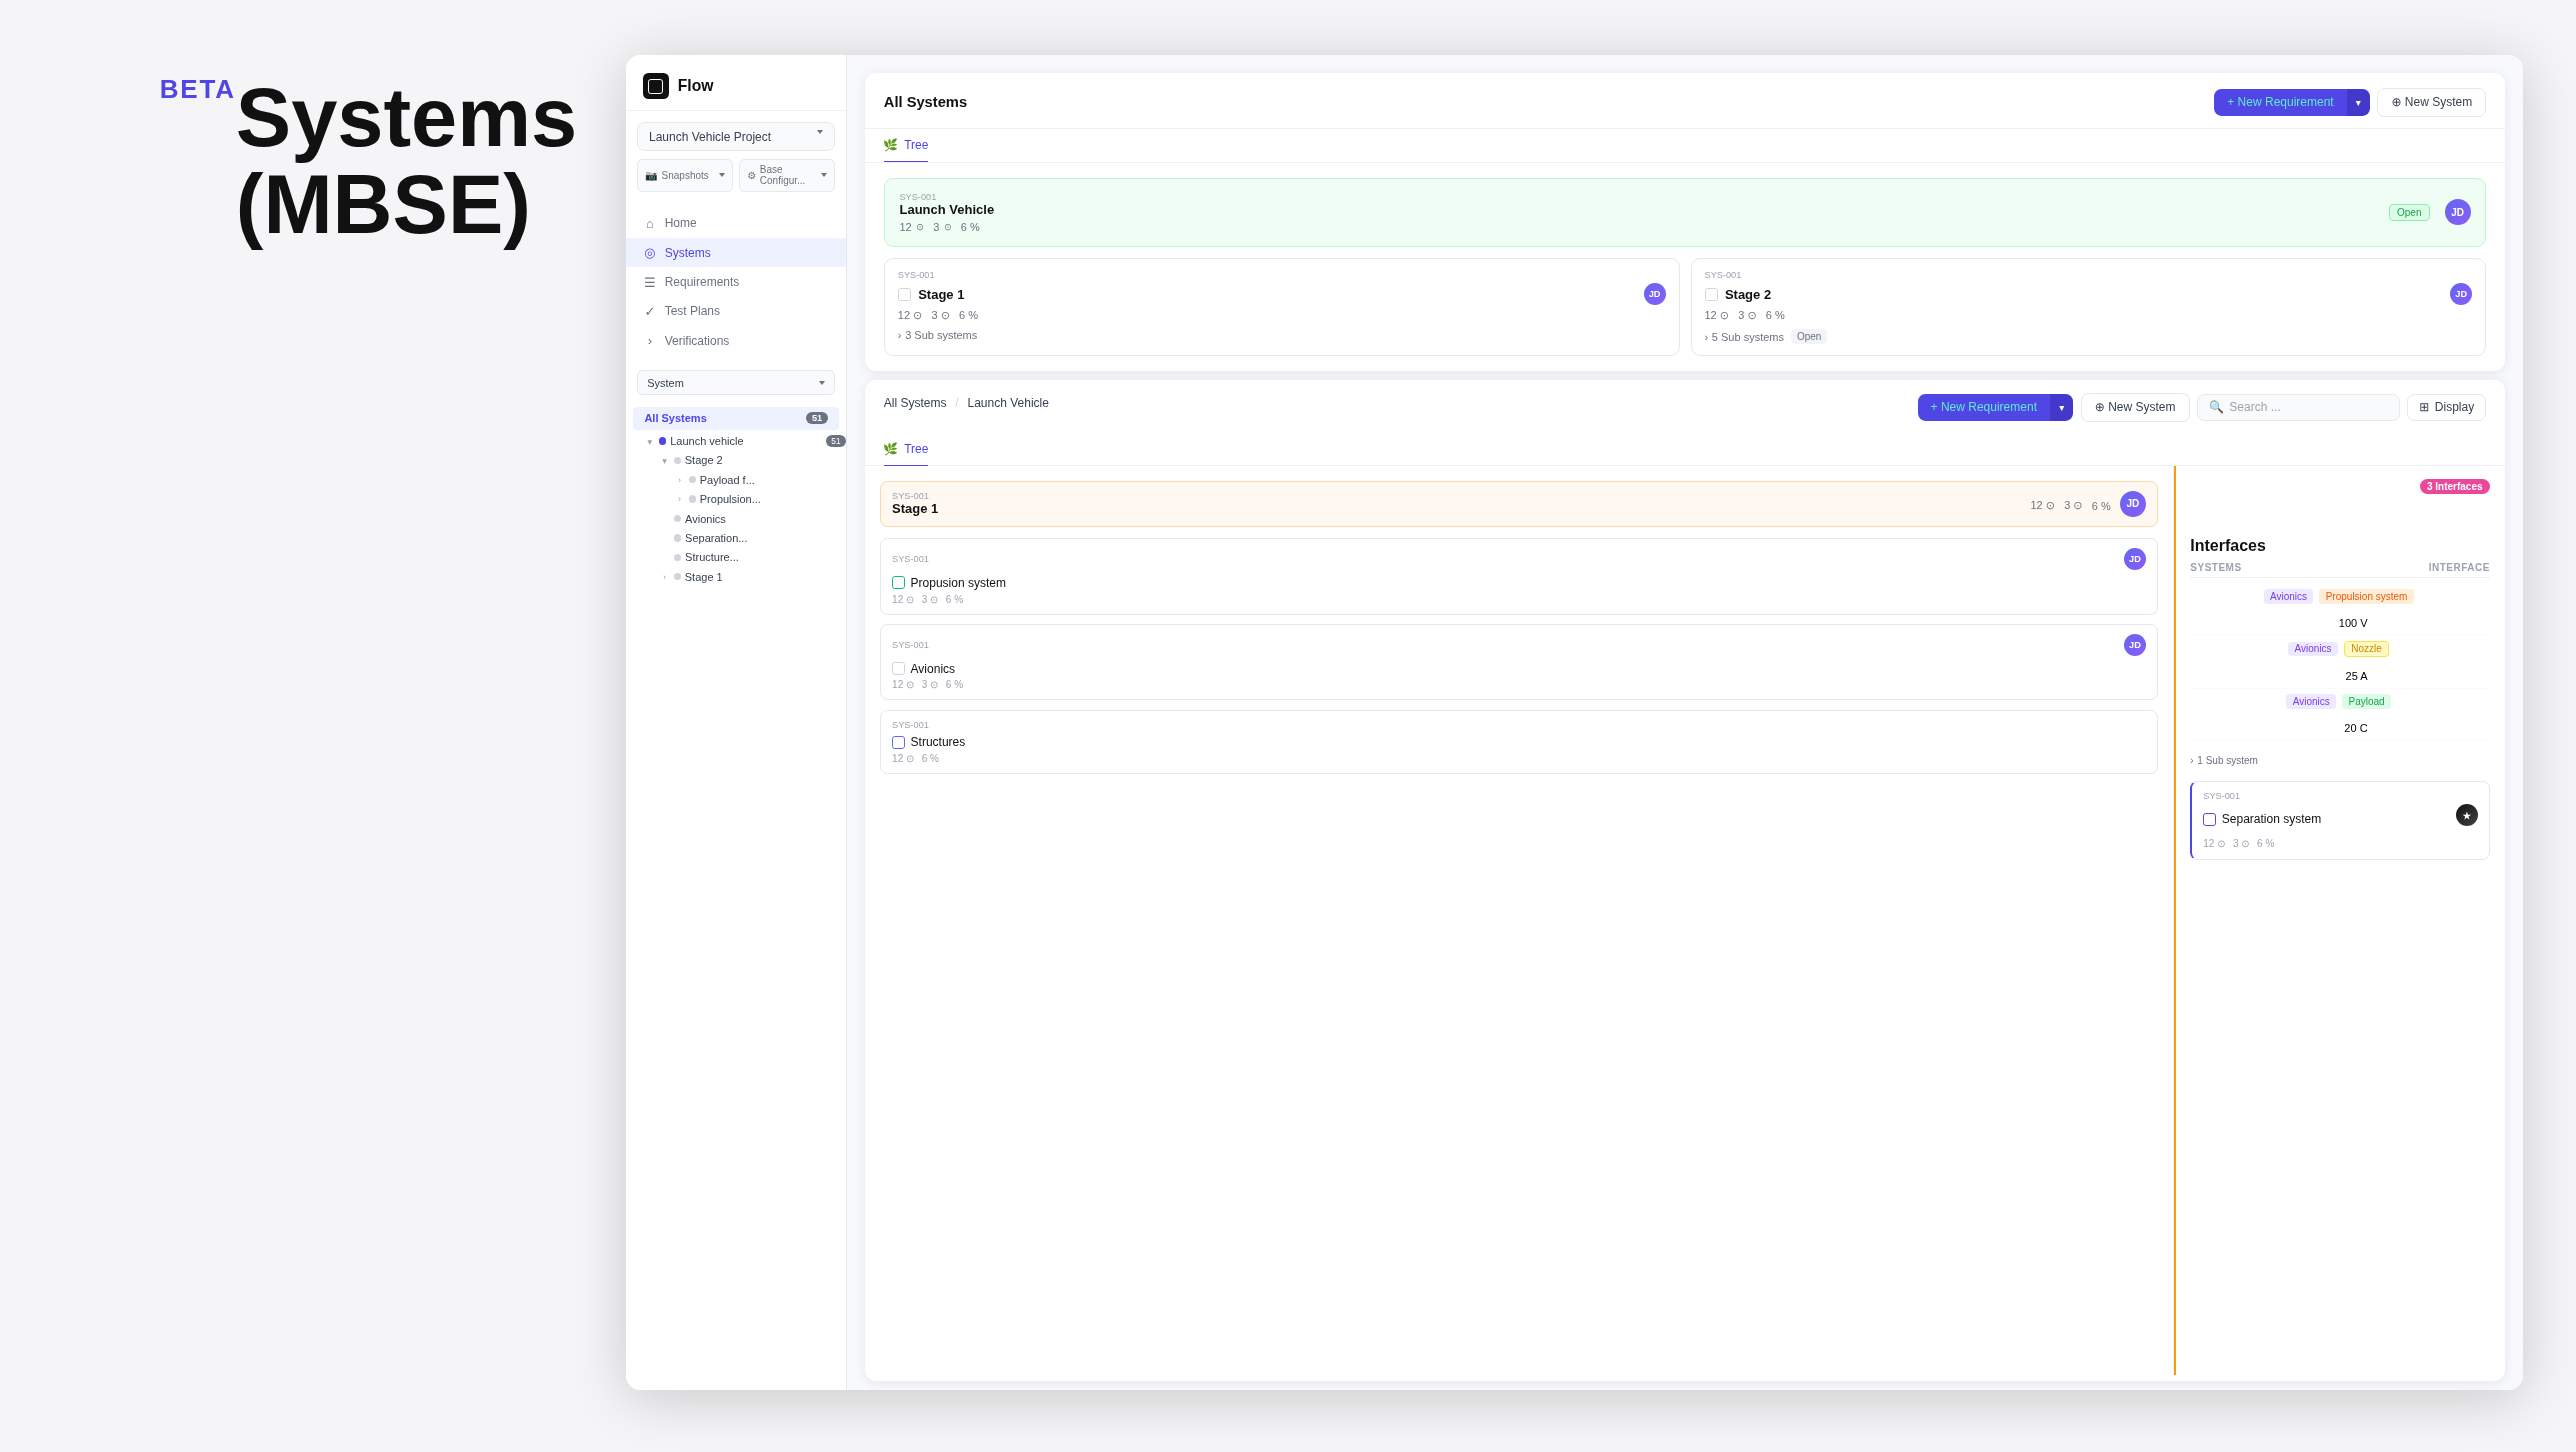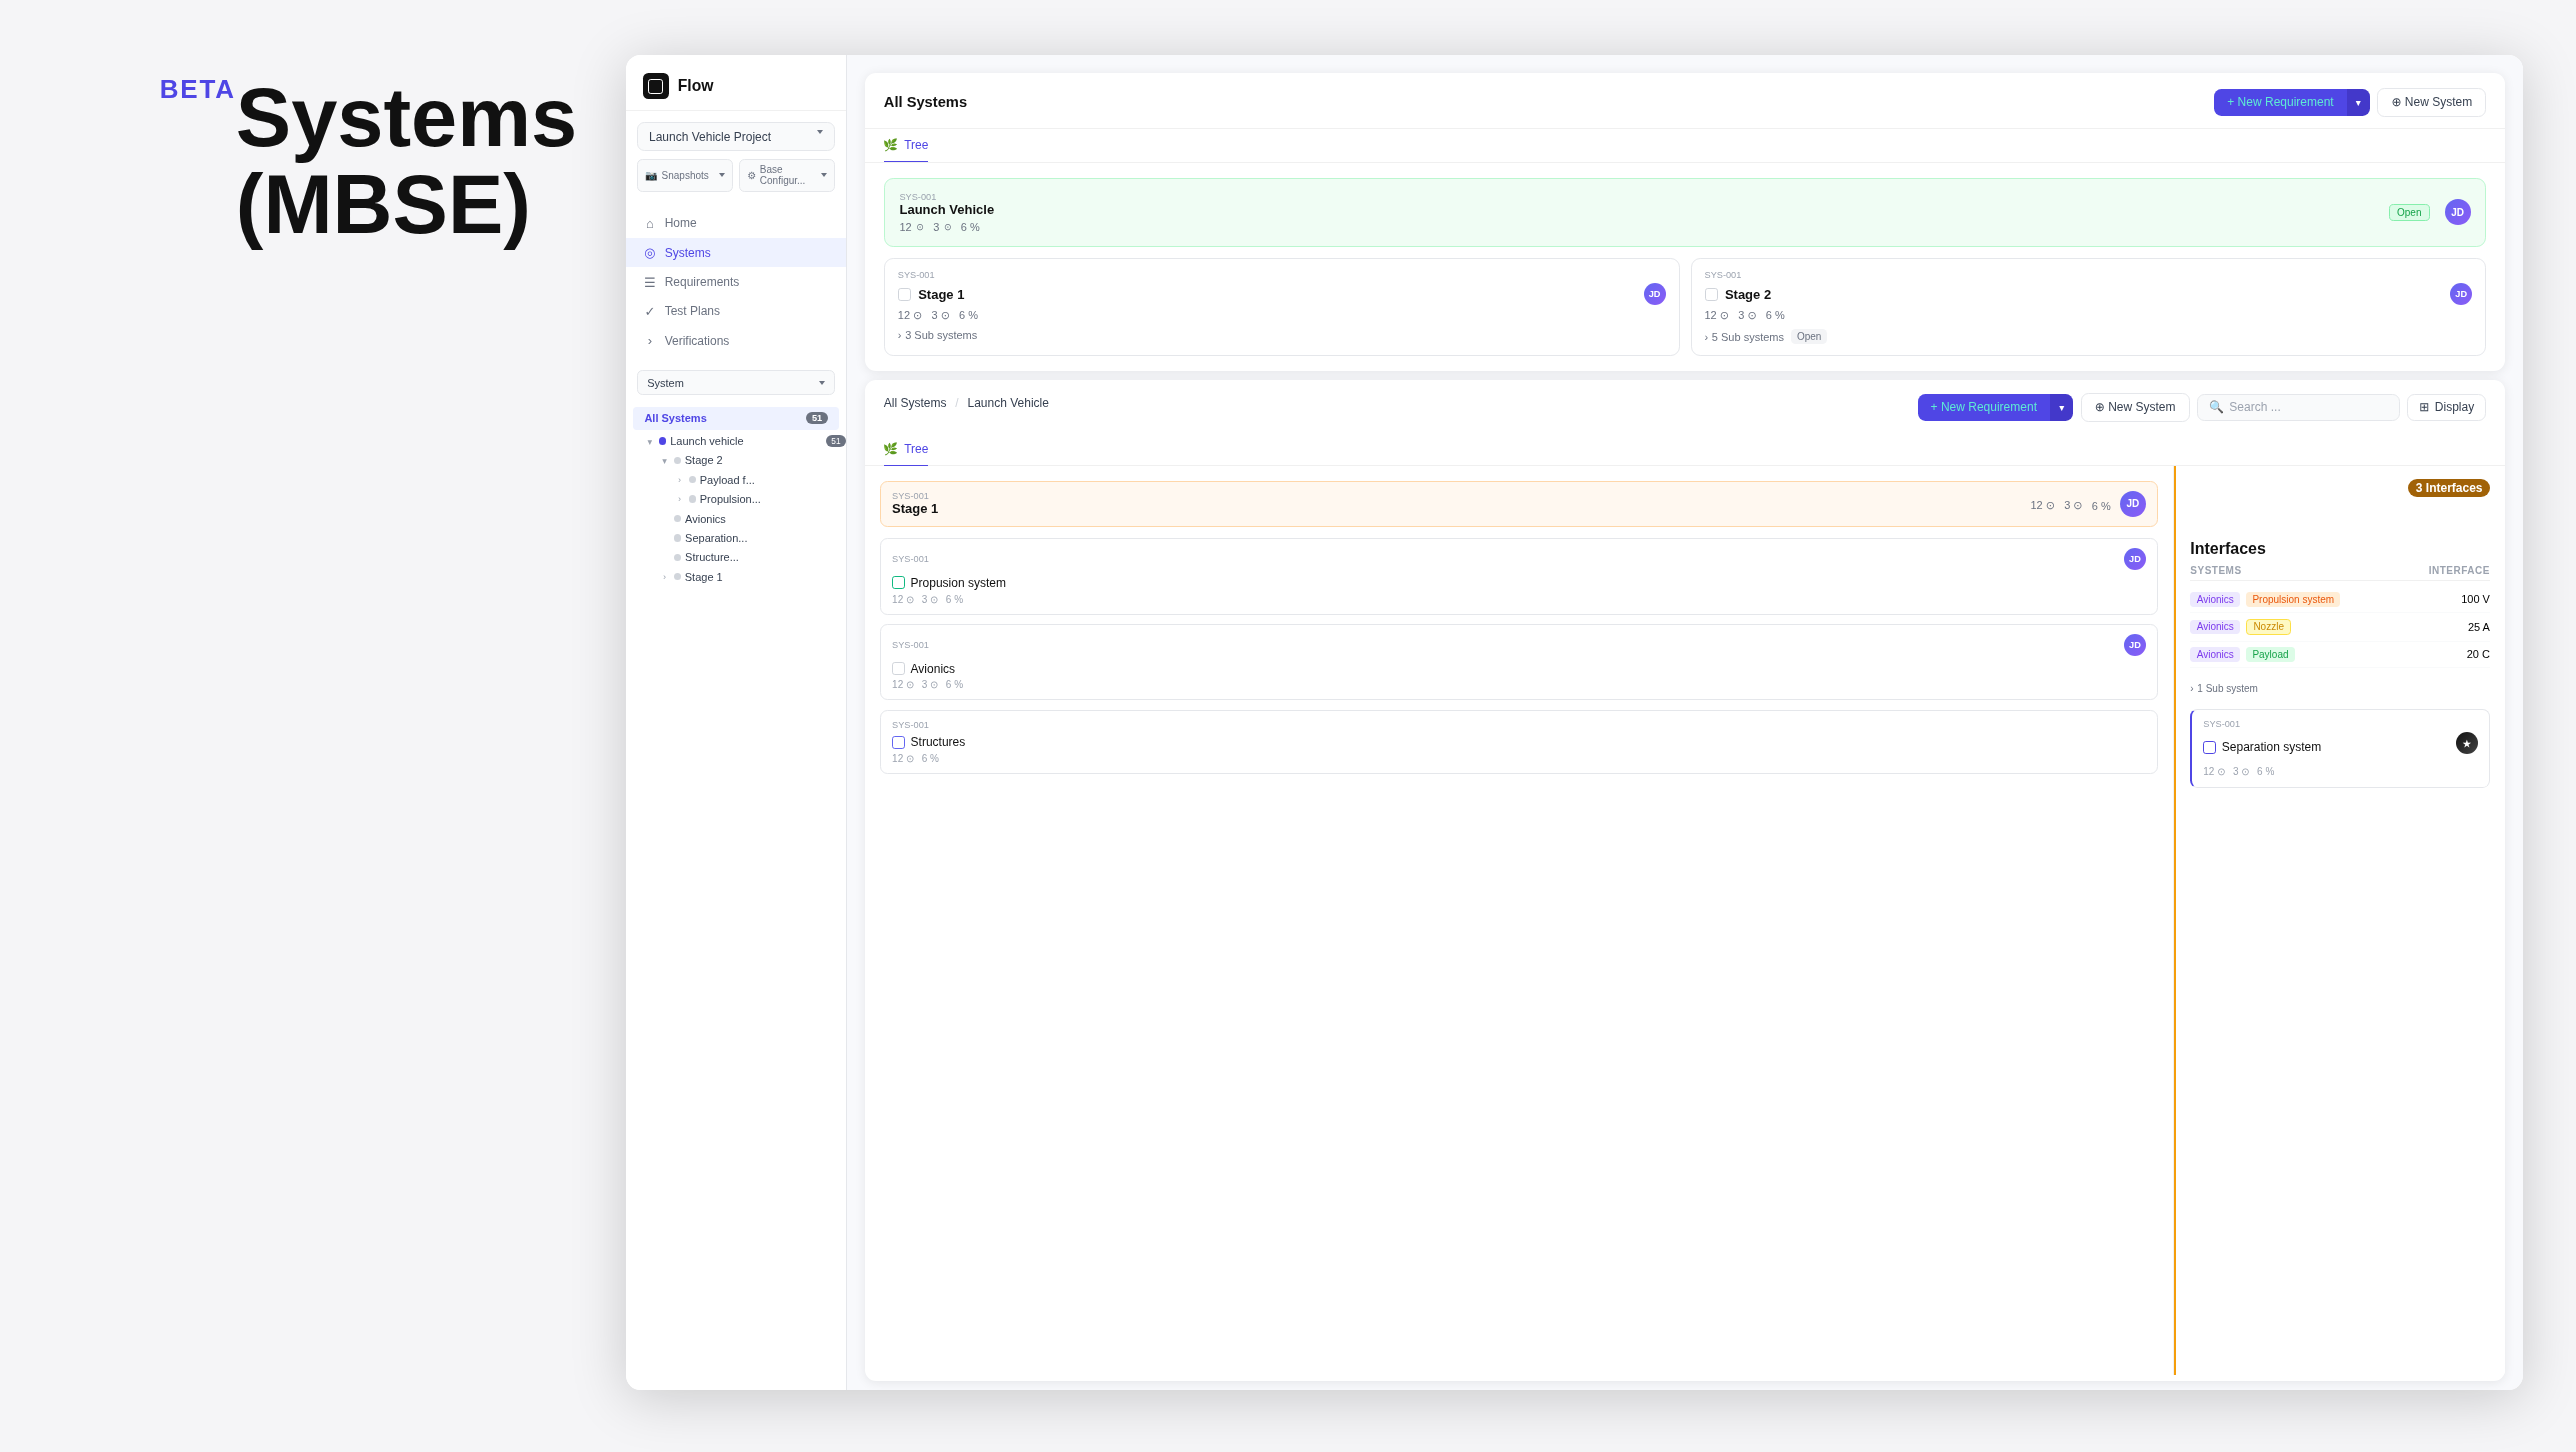--- a/index.html
+++ b/index.html
@@ -505,25 +505,25 @@
     
     .interfaces-panel {
       width: 331px;
       min-width: 331px;
       background: #fff;
       border-left: 2.8px solid #f59e0b;
       padding: 13px 14.7px;
       overflow: hidden;
     }
     .interfaces-badge {
-      background: #a16207;
+      background: #ec4899;
       color: #fff;
       border-radius: 9.2px;
       padding: 1.8px 7.4px;
-      font-size: 12px;
+      font-size: 10px;
       font-weight: 600;
       display: inline-block;
       margin-bottom: 9.2px;
     }
     .interfaces-title {
       font-size: 16px;
       font-weight: 600;
       color: #111;
       margin-bottom: 3.7px;
       margin-top: 34px;
@@ -539,20 +539,21 @@
       border-bottom: 0.9px solid #f0f0f0;
       margin-bottom: 5.5px;
     }
     .interface-row {
       display: flex;
       align-items: center;
       padding: 5.5px 0;
       border-bottom: 0.9px solid #f9fafb;
       font-size: 11px;
       gap: 13px;
+      flex-direction: column;
     }
     .int-sys { flex: 1; }
     .int-value { min-width: 55px; text-align: right; font-weight: 500; }
     .tag {
       display: inline-block;
       border-radius: 3.7px;
       padding: 1.8px 6.4px;
       font-size: 10px;
       font-weight: 500;
       margin-right: 2.8px;

